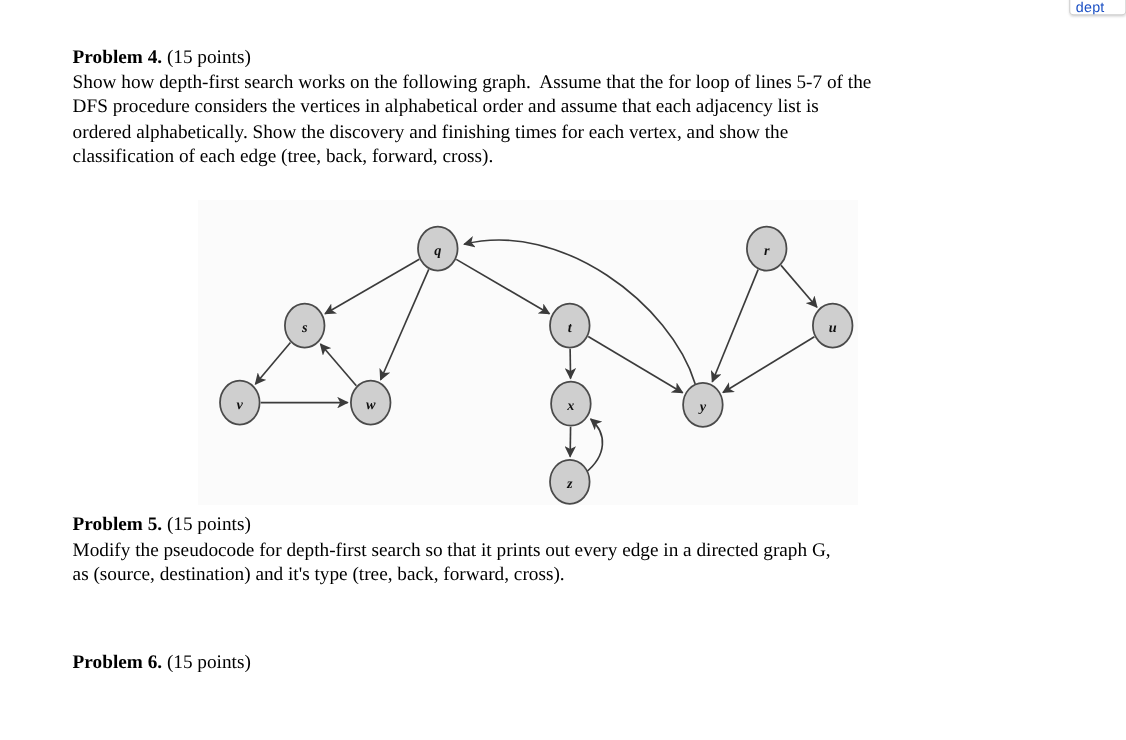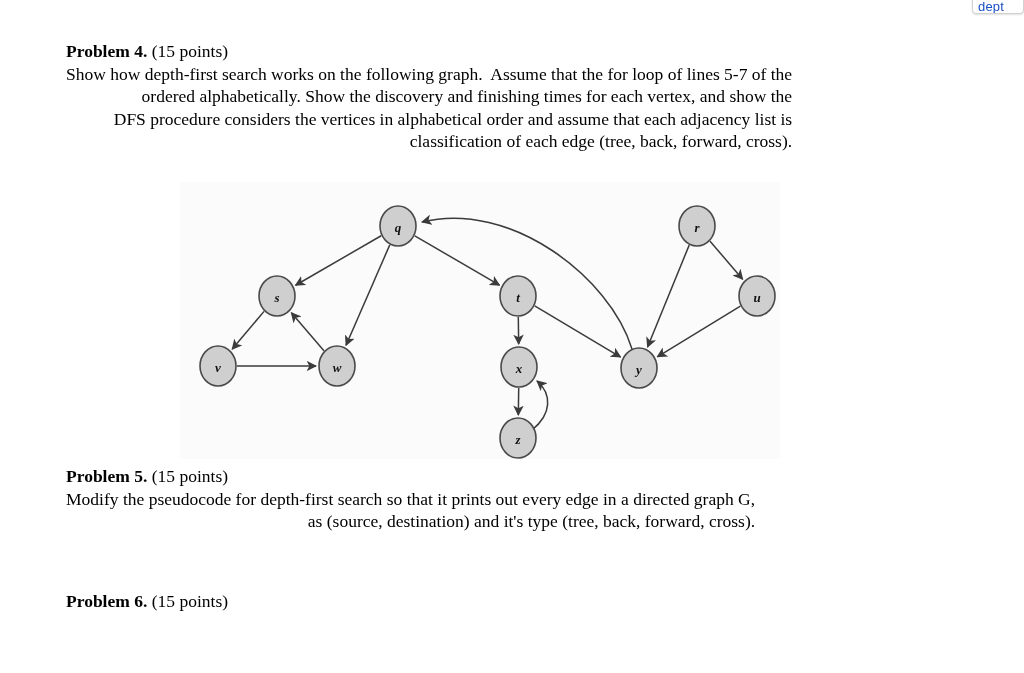--- a/index.html
+++ b/index.html
@@ -61,21 +61,20 @@
   .prob-head .ph-points {
     font-weight: normal;
     margin-top: 48px;
   }
   .prob-body {
     font-size: 17.5px;
     line-height: 22.5px;
     color: #000;
     margin: 0;
     max-width: 910px;
-    text-align: right;
   }
   .prob-body .ln { display: block; white-space: pre; }
 
   
   .figure-wrap {
     position: absolute;
     left: 180px;
     top: 182px;
     width: 600px;
     height: 277px;
@@ -118,22 +117,22 @@
   </div>
 
   <div class="doc">
 
     <div class="prob-block" id="p4">
       <p class="prob-head">
         <span class="ph-title">Problem 4.</span><span class="ph-points"> (15 points)</span>
       </p>
       <p class="prob-body">
         <span class="ln">Show how depth-first search works on the following graph.  Assume that the for loop of lines 5-7 of the</span>
+        <span class="ln">DFS procedure considers the vertices in alphabetical order and assume that each adjacency list is</span>
         <span class="ln">ordered alphabetically. Show the discovery and finishing times for each vertex, and show the</span>
-        <span class="ln">DFS procedure considers the vertices in alphabetical order and assume that each adjacency list is</span>
         <span class="ln">classification of each edge (tree, back, forward, cross).</span>
       </p>
     </div>
 
     <div class="prob-block" id="p5">
       <p class="prob-head">
         <span class="ph-title">Problem 5.</span><span class="ph-points"> (15 points)</span>
       </p>
       <p class="prob-body">
         <span class="ln">Modify the pseudocode for depth-first search so that it prints out every edge in a directed graph G,</span>

